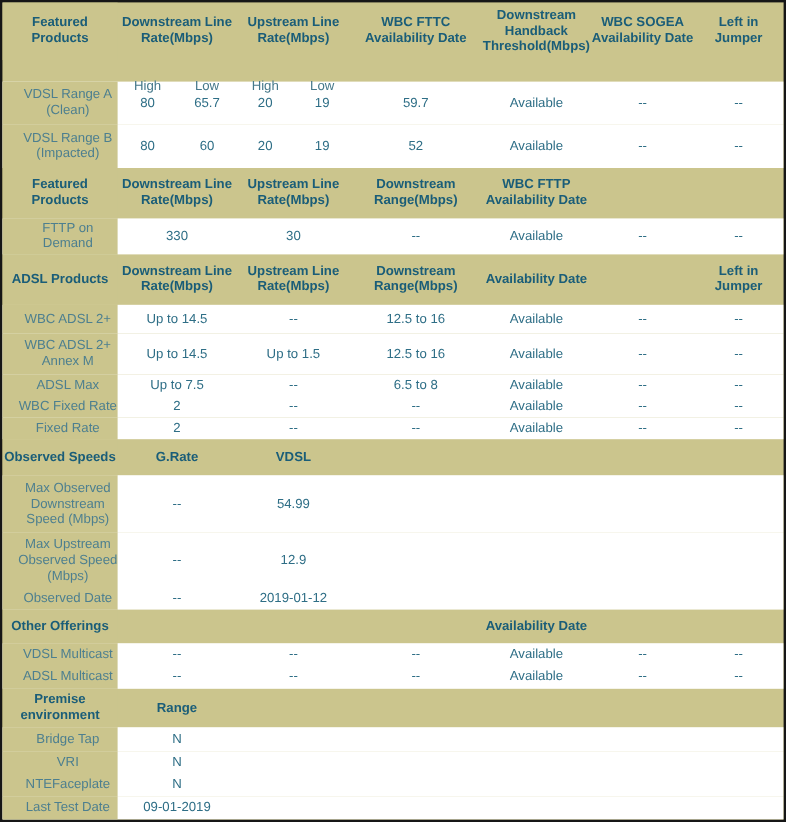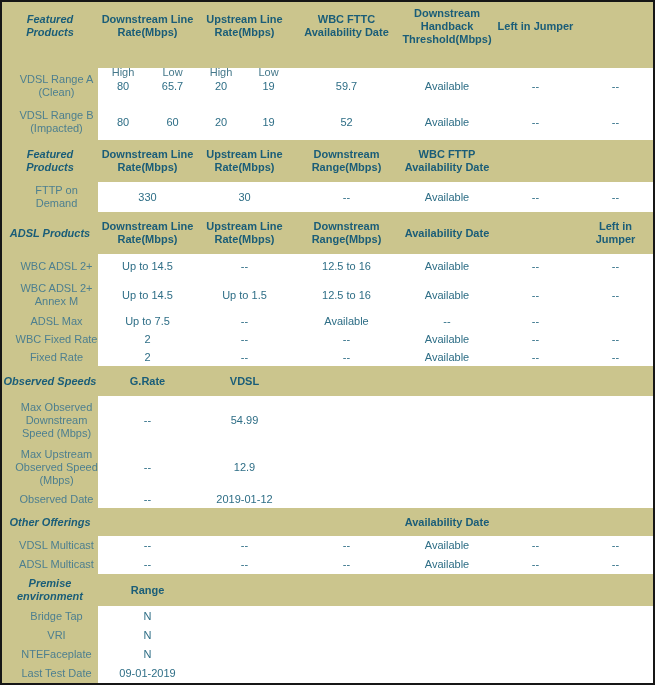--- a/index.html
+++ b/index.html
@@ -23,21 +23,21 @@
     display:grid;
     grid-template-columns:96px 50px 49px 48px 47px 109px 92px 85px 1fr;
     align-items:stretch;
   }
   .r>div{
     display:flex;align-items:center;justify-content:center;
     text-align:center;font-size:11px;line-height:13px;
     min-width:0;
   }
   .white{background:var(--white);}
-  .sect{font-weight:bold;color:var(--hdr);background:var(--band);font-style:italic;}
+  .sect{font-weight:bold;color:var(--hdr);background:var(--band);}
   .hd{font-weight:bold;color:var(--hdr);}
   .sub{color:var(--sub);margin-top:16px;}
   .lbl{
     justify-content:flex-start;text-align:left;
     padding-left:13px;color:var(--lbl);background:var(--band);
   }
   .val{color:var(--val);}
   .s2{grid-column:span 2;}
   .h18{height:18px}.h19{height:19px}.h20{height:20px}.h24{height:24px}
   .h28{height:28px}.h30{height:30px}.h32{height:32px}.h34{height:34px}
@@ -47,20 +47,21 @@
 <body>
 
 <div class="tbl">
 
   <div class="r h48">
     <div class="sect">Featured Products</div>
     <div class="hd s2">Downstream Line Rate(Mbps)</div>
     <div class="hd s2">Upstream Line Rate(Mbps)</div>
     <div class="hd">WBC FTTC Availability Date</div>
     <div class="hd">Downstream Handback Threshold(Mbps)</div>
+    <div class="hd">WBC SOGEA Availability Date</div>
     <div class="hd">Left in Jumper</div>
   </div>
   <div class="r h18">
     <div class="sub" style="grid-column:2">High</div>
     <div class="sub">Low</div>
     <div class="sub">High</div>
     <div class="sub">Low</div>
   </div>
   <div class="r h36 white">
     <div class="lbl">VDSL Range A (Clean)</div>
@@ -125,20 +126,21 @@
     <div class="val s2">Up to 1.5</div>
     <div class="val">12.5 to 16</div>
     <div class="val">Available</div>
     <div class="val">--</div>
     <div class="val">--</div>
   </div>
   <div class="r h18 white">
     <div class="lbl">ADSL Max</div>
     <div class="val s2">Up to 7.5</div>
     <div class="val s2">--</div>
+    <div class="val">6.5 to 8</div>
     <div class="val">Available</div>
     <div class="val">--</div>
     <div class="val">--</div>
   </div>
   <div class="r h18 white">
     <div class="lbl">WBC Fixed Rate</div>
     <div class="val s2">2</div>
     <div class="val s2">--</div>
     <div class="val">--</div>
     <div class="val">Available</div>

